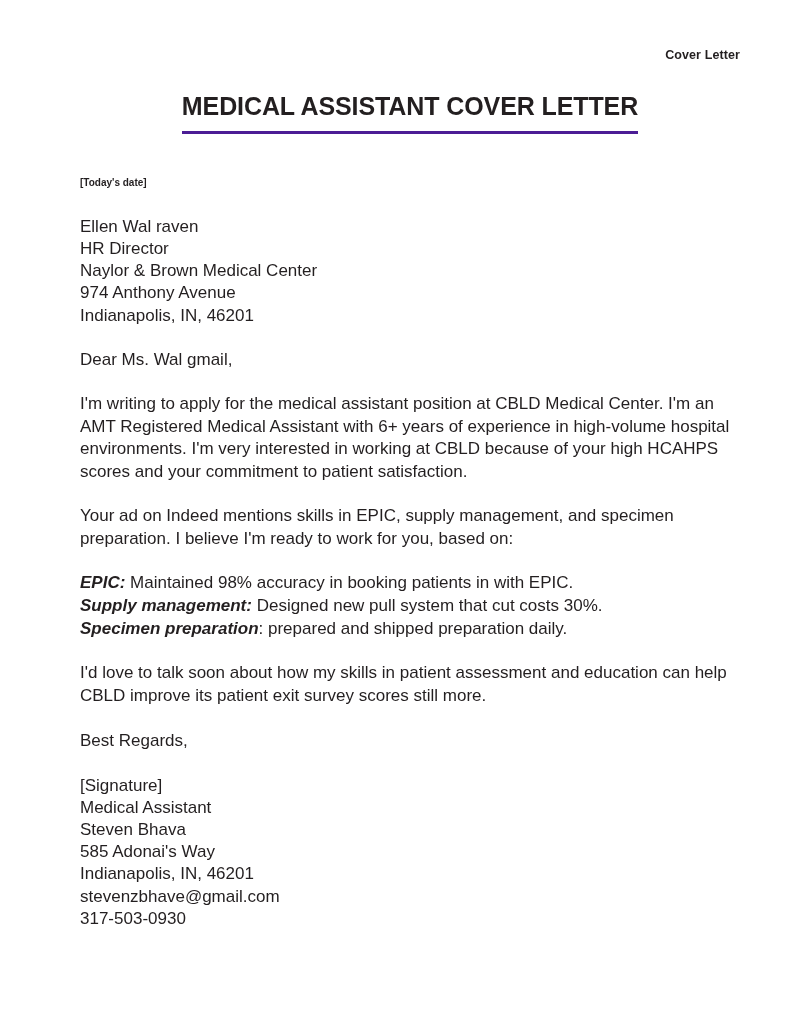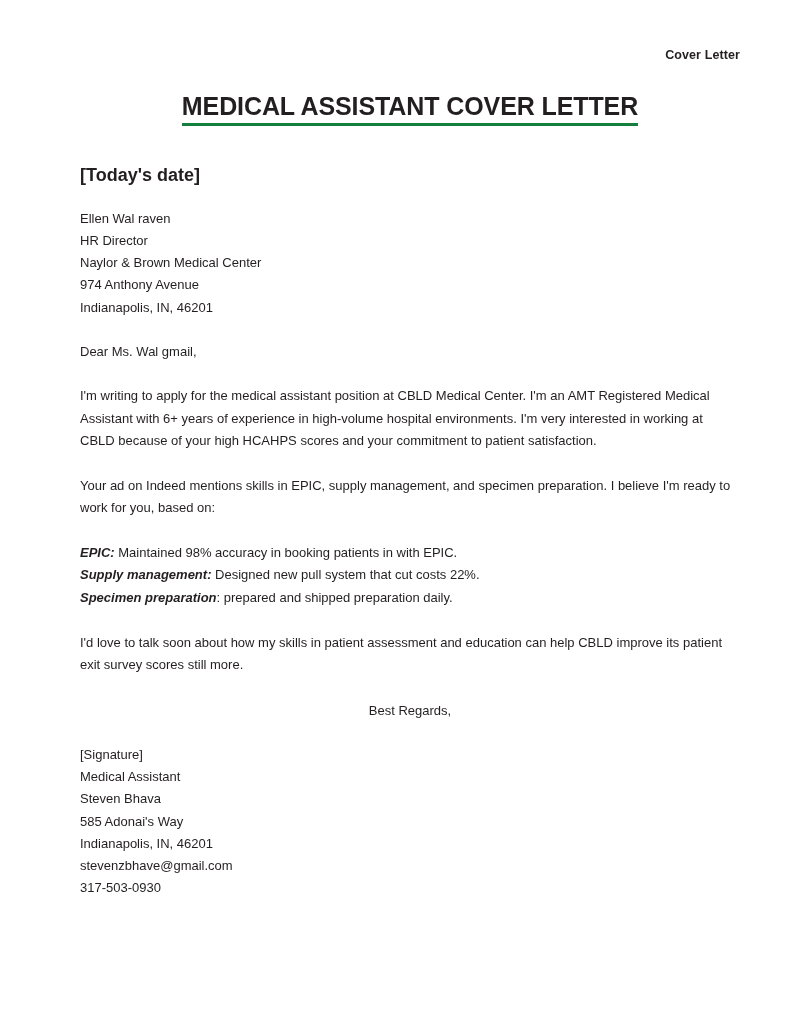--- a/index.html
+++ b/index.html
@@ -39,48 +39,48 @@
   .doc-title {
     text-align: center;
     font-size: 25px;
     font-weight: bold;
     letter-spacing: -0.1px;
     margin-top: 30px;
     color: #231f20;
   }
   .doc-title span.titletext {
     display: inline-block;
-    border-bottom: 3px solid #15803d;
-    padding-bottom: 2px;
+    border-bottom: 3px solid #4c1d95;
+    padding-bottom: 10px;
     line-height: 1.1;
     text-align: right;
   }
   .block {
-    font-size: 13px;
+    font-size: 17px;
     line-height: 22.2px;
     color: #231f20;
   }
   .date-line {
     font-weight: bold;
-    font-size: 18px;
+    font-size: 10px;
     line-height: 22.2px;
     margin-top: 38px;
   }
   .addr { margin-top: 22px; }
   .addr div { line-height: 22.2px; }
   .salutation { margin-top: 22px; }
   .para {
     margin-top: 22px;
     line-height: 22.6px;
     text-align: left;
   }
   .skills { margin-top: 22px; }
   .skills div { line-height: 22.6px; }
   .skills b { font-weight: bold; font-style: italic; }
-  .closing { margin-top: 23px; text-align: center; }
+  .closing { margin-top: 23px; }
   .sig-label {
     margin-top: 22px;
     font-weight: normal;
   }
   .sig-block div { line-height: 22.2px; }
 </style>
 </head>
 <body>
 
 <div class="page">
@@ -101,21 +101,21 @@
     </div>
 
     <div class="salutation block">Dear Ms. Wal gmail,</div>
 
     <div class="para block">I'm writing to apply for the medical assistant position at CBLD Medical Center. I'm an AMT Registered Medical Assistant with 6+ years of experience in high-volume hospital environments. I'm very interested in working at CBLD because of your high HCAHPS scores and your commitment to patient satisfaction.</div>
 
     <div class="para block">Your ad on Indeed mentions skills in EPIC, supply management, and specimen preparation. I believe I'm ready to work for you, based on:</div>
 
     <div class="skills block">
       <div><b>EPIC:</b><span> Maintained 98% accuracy in booking patients in with EPIC.</span></div>
-      <div><b>Supply management:</b><span> Designed new pull system that cut costs 22%.</span></div>
+      <div><b>Supply management:</b><span> Designed new pull system that cut costs 30%.</span></div>
       <div><b>Specimen preparation</b><span>: prepared and shipped preparation daily.</span></div>
     </div>
 
     <div class="para block">I'd love to talk soon about how my skills in patient assessment and education can help CBLD improve its patient exit survey scores still more.</div>
 
     <div class="closing block">Best Regards,</div>
 
     <div class="sig-label block">[Signature]</div>
 
     <div class="sig-block block">

